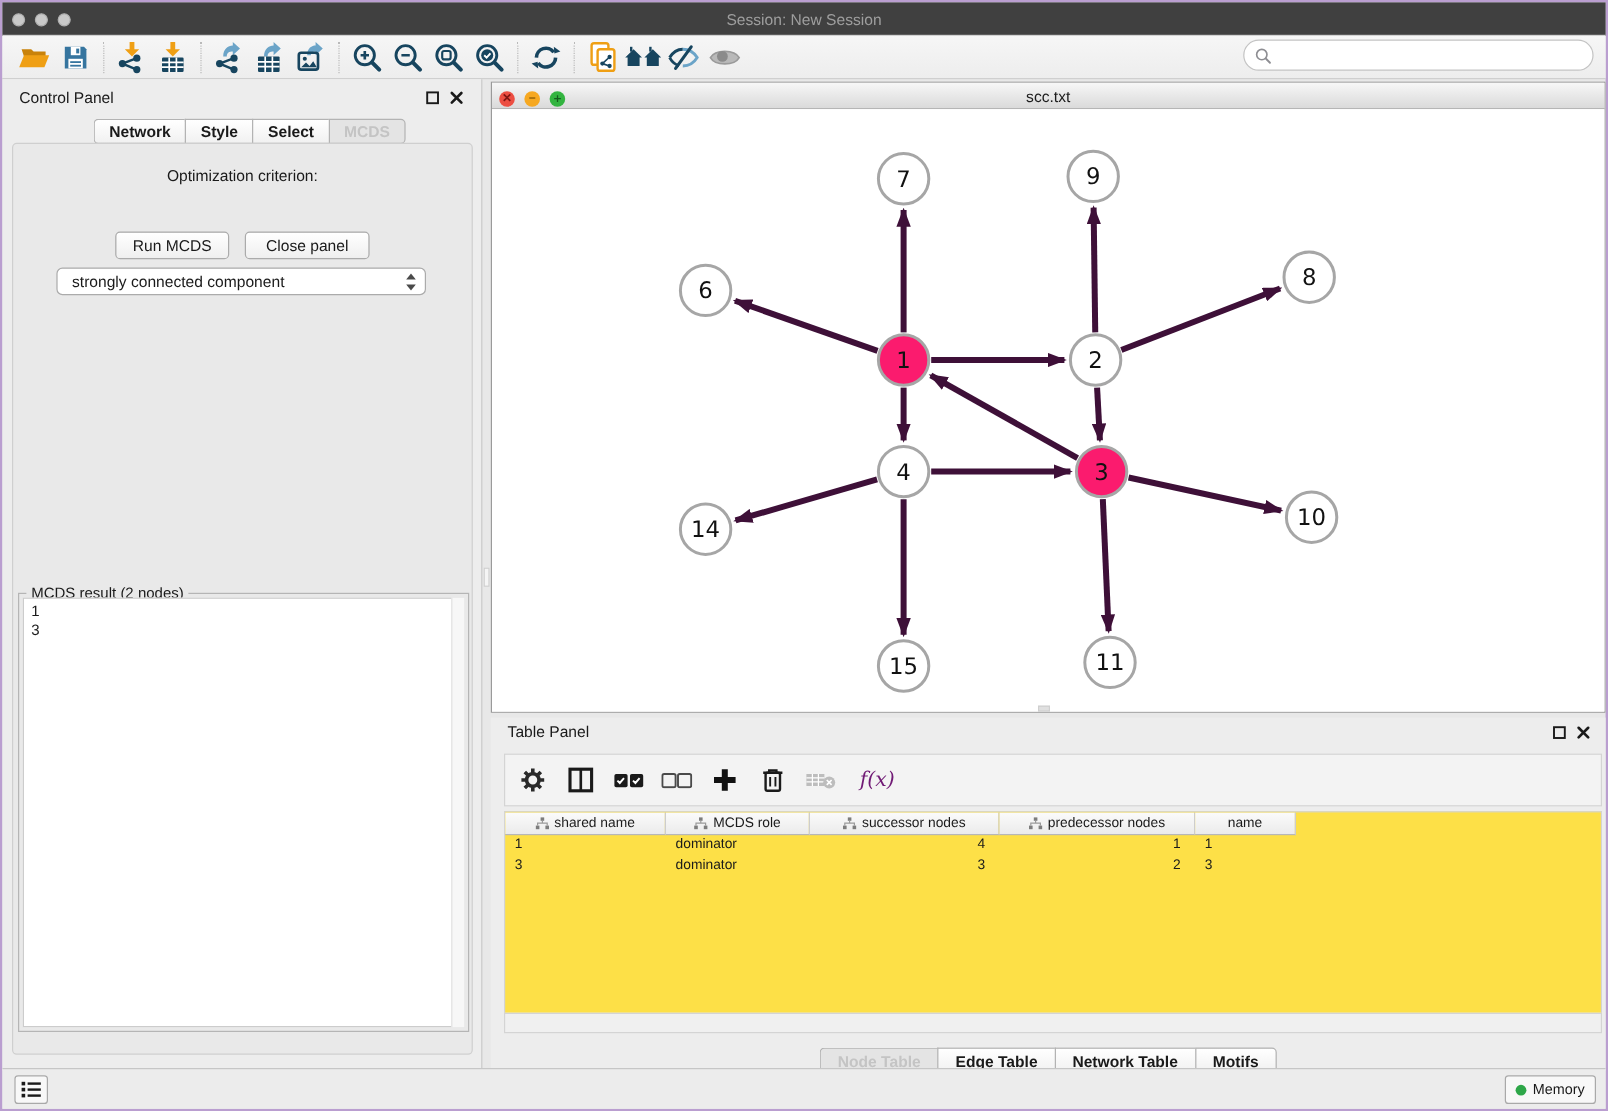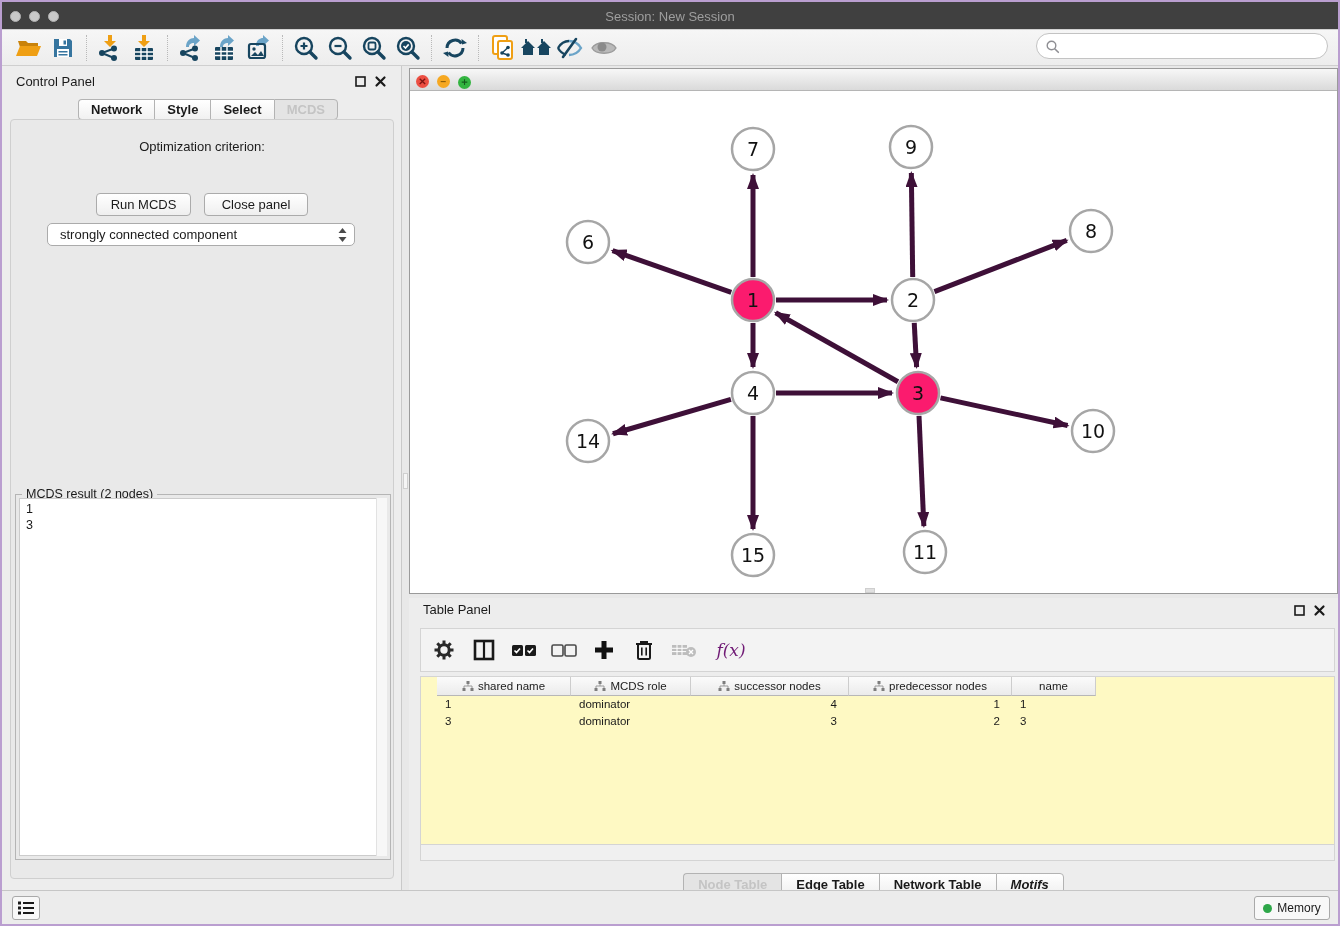--- a/index.html
+++ b/index.html
@@ -51,30 +51,30 @@
   .net-title { width:100%; text-align:center; top:4px; font-size:13px; color:#1c1c1c; }
   .canvas { position:absolute; left:0; top:22px; right:0; bottom:0; background:#fff; }
   .canvas svg { position:absolute; left:0; top:0; }
   .canvas-grip { left:455px; bottom:0px; width:10px; height:5px; background:#e0e0e0; border:1px solid #cfcfcf; }
   .divider-grip { left:-7px; top:404px; width:5px; height:16px; background:#f5f5f5; border:1px solid #cfcfcf; }
 
   
   .table-panel { left:407px; top:596px; width:929px; height:294px; background:#ededed; }
   .tp-toolbar { left:11px; top:30px; width:915px; height:44px; background:#f3f3f3; border:1px solid #d4d4d4; display:flex; align-items:center; padding-left:10px; gap:14px; }
   .tp-btn { width:26px; height:28px; display:flex; align-items:center; justify-content:center; }
-  .tbl { left:11px; top:78px; width:915px; height:168px; background:#fef9c3; border:1px solid #d4d4d4; border-bottom:none; overflow:hidden;padding-left:16px; }
+  .tbl { left:11px; top:78px; width:915px; height:168px; background:#fde047; border:1px solid #d4d4d4; border-bottom:none; overflow:hidden; }
   .thead { display:flex; height:19px; }
   .th { background:linear-gradient(#fbfbfb,#ebebeb); border-right:1px solid #cdcdcd; border-bottom:1px solid #b7b7b7; font-size:11.5px; display:flex; align-items:center; justify-content:center; gap:4px; }
   .trow { display:flex; height:17px; font-size:11.5px; }
   .td { padding-top:2px; }
   .tbl-scrollstrip { left:11px; top:246px; width:915px; height:17px; background:#f0f0f0; border:1px solid #d4d4d4; }
   .btab-row { left:0; top:275px; width:929px; display:flex; justify-content:center; }
   .btab { height:21px; padding:3px 14px 0; border:1px solid #b3b3b3; border-right:none; background:linear-gradient(#ffffff,#f1f1f1); font-weight:bold; font-size:13px; }
   .btab:first-child { border-radius:4px 0 0 4px; }
-  .btab:last-child { border-right:1px solid #b3b3b3; border-radius:0 4px 4px 0;font-style:italic; }
+  .btab:last-child { border-right:1px solid #b3b3b3; border-radius:0 4px 4px 0; }
   .btab.sel { background:#e4e4e4; color:#c4c4c4; }
 
   
   .statusbar { left:0; bottom:0; width:100%; height:34px; background:#ececec; border-top:1px solid #c6c6c6; }
   .status-btn { border:1px solid #a9a9a9; border-radius:3px; background:#f8f8f8; display:flex; align-items:center; justify-content:center;text-align:right; }
   .memory-btn { right:8px; top:5px; width:76px; height:24px; gap:5px; font-size:12px; }
   .mem-dot { width:9px; height:9px; border-radius:50%; background:#2ea749; }
   .fx-text { font-family:"DejaVu Serif", serif; font-style:italic; font-size:17px; color:#701a75; }
 </style>
 </head>
@@ -270,20 +270,21 @@
       </div>
     <div class="result-scroll"></div>
   </div>
 </div>
 
 <div class="abs net-frame">
   <div class="abs net-titlebar">
     <div class="abs" style="left:6px; top:4px;">
       <span class="tl" style="background:#ec4e42; color:#7e1512;">✕</span><span class="tl" style="background:#f6a821; color:#8a5c08;">−</span><span class="tl" style="background:#33b440; color:#145c1c;">＋</span>
     </div>
+    <div class="abs net-title">scc.txt</div>
   </div>
   <div class="canvas">
     <svg id="graph-svg" width="927" height="503" viewBox="0 0 927 503">
       <defs>
         <marker id="arrow" markerUnits="userSpaceOnUse" markerWidth="16" markerHeight="12" refX="14" refY="6" orient="auto">
           <path id="arrow-path" d="M0,0 L16,6 L0,12 z" fill="#3e1038"></path>
         </marker>
       </defs>
       <g id="edges-layer">
           <line x1="343" y1="186" x2="343" y2="84" stroke="#3e1038" stroke-width="5" marker-end="url(#arrow)"></line>

